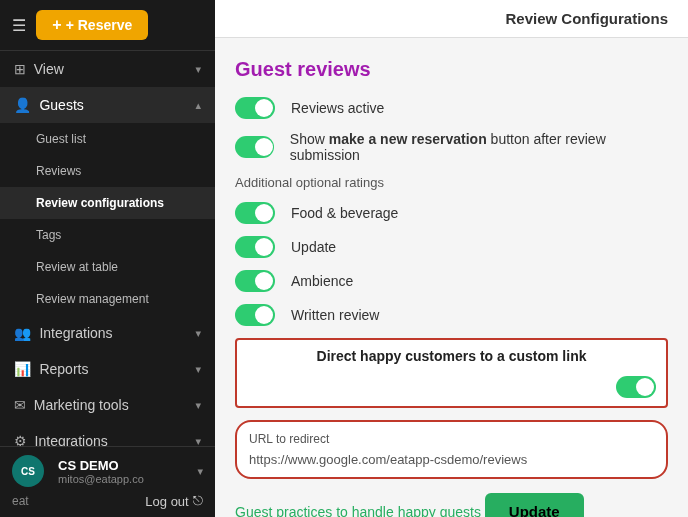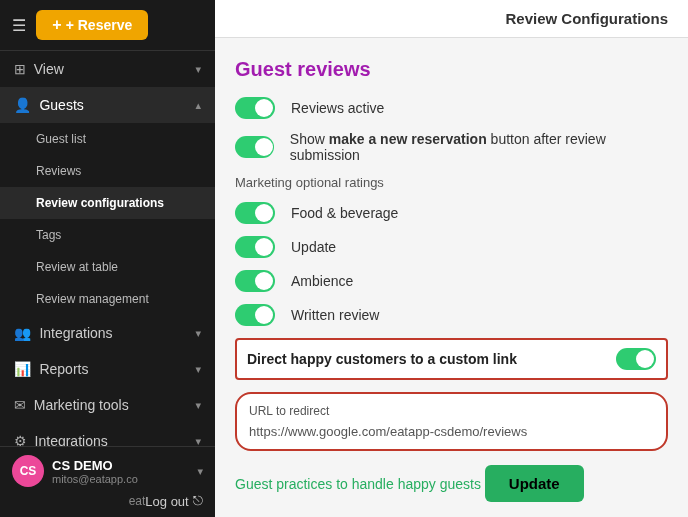--- a/index.html
+++ b/index.html
@@ -70,35 +70,35 @@
       border-top: 1px solid #333;
       padding: 8px 12px;
     }
     .user-section {
       display: flex;
       align-items: center;
       justify-content: space-between;
     }
     .user-avatar {
       width: 32px; height: 32px;
-      background: #ec4899;
+      background: #0f766e;
       border-radius: 50%;
       display: flex; align-items: center; justify-content: center;
-      color: #fff; font-size: 12px; font-weight: 600;
-      margin-right: 8px;
+      color: #fff; font-size: 10px; font-weight: 600;
+      margin-right: 14px;
     }
     .user-info { flex: 1; }
     .user-name { color: #fff; font-size: 13px; font-weight: 600; }
     .user-email { color: #888; font-size: 11px; }
     .user-chevron { color: #888; font-size: 11px; cursor: pointer; }
 
     .logout-row {
       display: flex;
       align-items: center;
-      justify-content: flex-end;
+      justify-content: space-between;
       padding: 6px 0 0 0;
     }
     .eat-label { color: #888; font-size: 12px; }
     .logout-btn {
       display: flex; align-items: center; gap: 4px;
       color: #ccc; font-size: 13px; cursor: pointer; background: none; border: none;
     }
 
     
     .main-content {
@@ -170,20 +170,21 @@
     
     .highlighted-row {
       display: flex;
       align-items: center;
       gap: 12px;
       border: 2px solid #c0392b;
       border-radius: 4px;
       padding: 8px 10px;
       margin-bottom: 12px;
       background: #fff;
+      flex-direction: column;
     }
     .highlighted-row .toggle-label { font-weight: 600; color: #222; }
 
     
     .url-box {
       border: 2px solid #c0392b;
       border-radius: 16px;
       padding: 10px 12px;
       margin-bottom: 14px;
       background: #fff;
@@ -320,21 +321,21 @@
     </div>
 
     
     <div class="toggle-row">
       <div class="toggle on">
         <div class="toggle-slider"></div>
       </div>
       <span class="toggle-label">Show <strong>make a new reservation</strong> button after review submission</span>
     </div>
 
-    <div class="optional-title">Marketing optional ratings</div>
+    <div class="optional-title">Additional optional ratings</div>
 
     
     <div class="toggle-row">
       <div class="toggle on">
         <div class="toggle-slider"></div>
       </div>
       <span class="toggle-label">Food &amp; beverage</span>
     </div>
 
     

